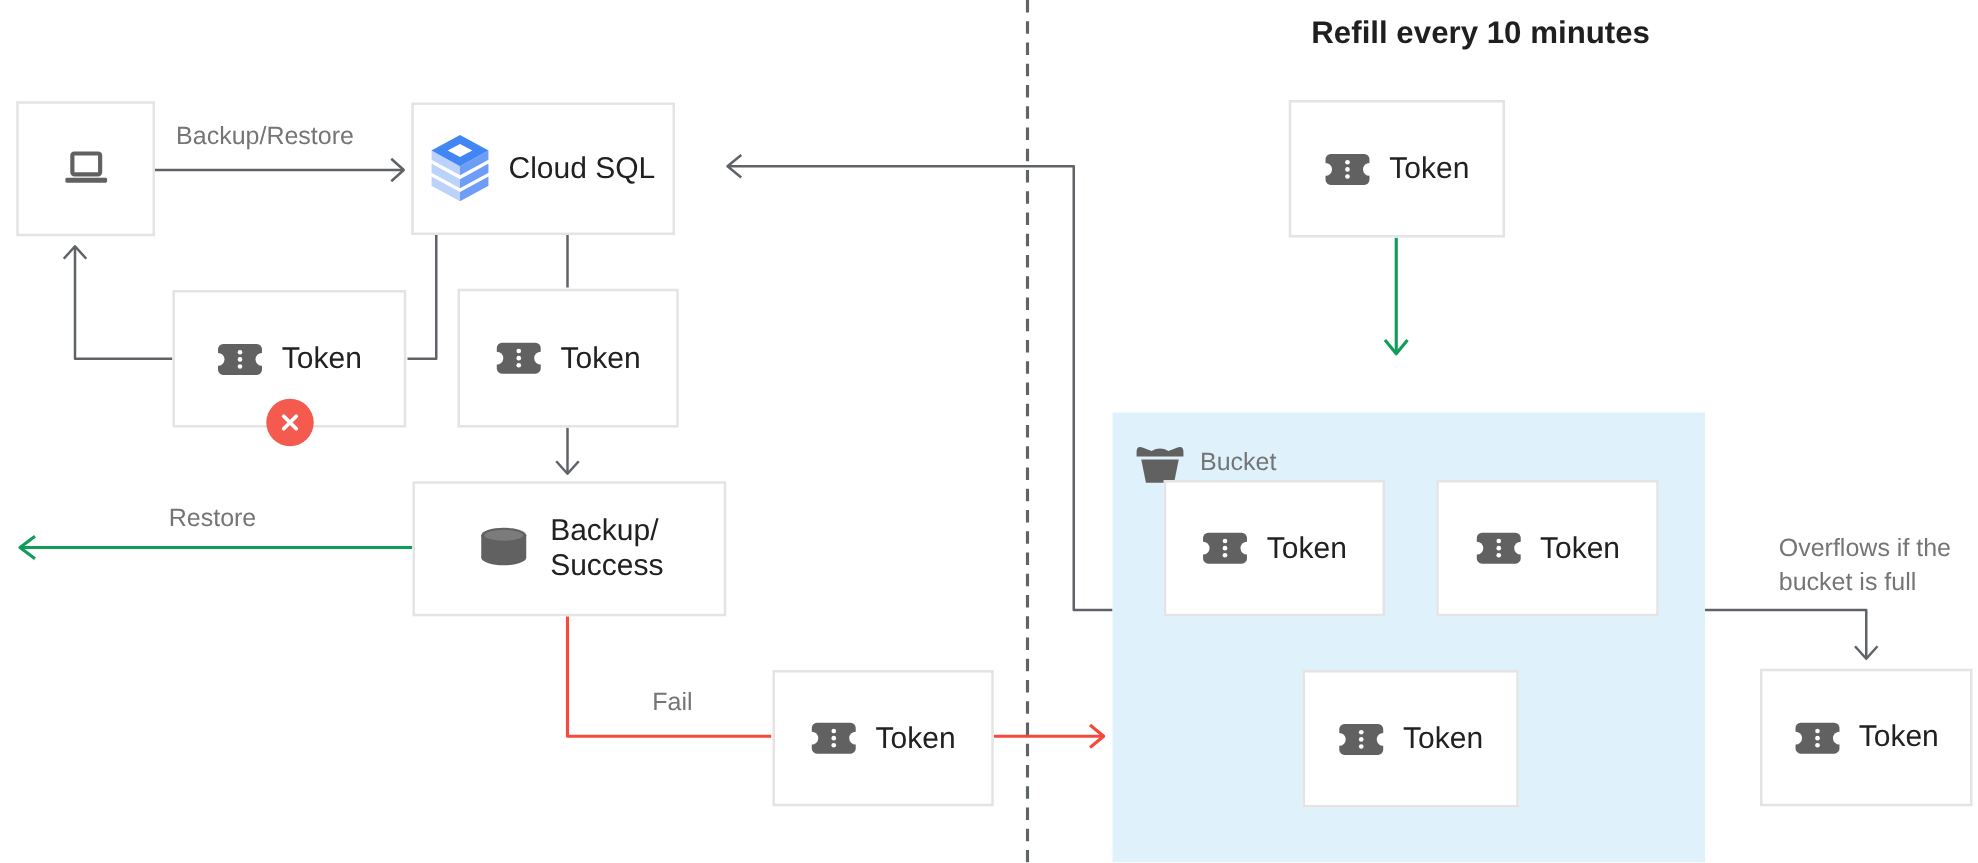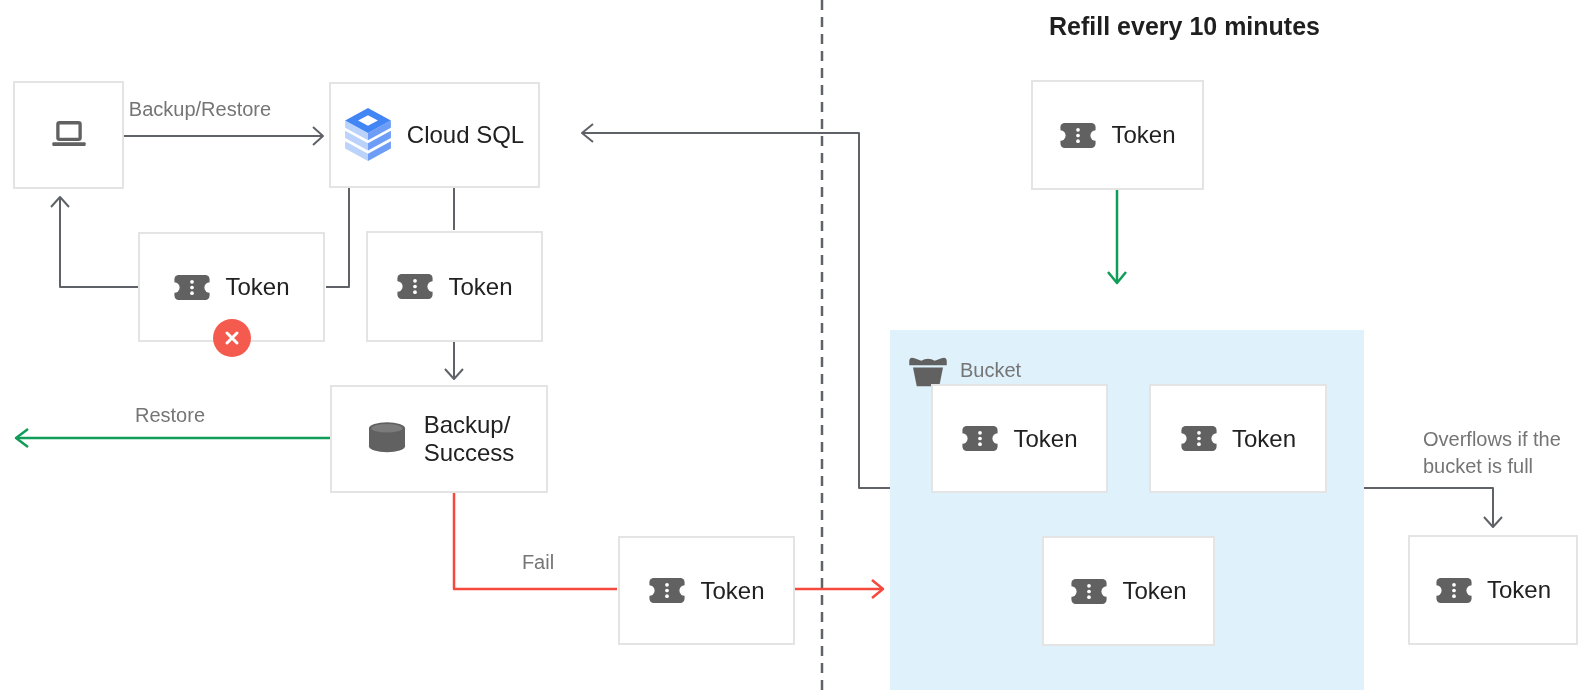--- a/index.html
+++ b/index.html
@@ -113,21 +113,21 @@
       <rect x="1" y="3" width="34" height="24" rx="4" fill="#616161"></rect>
       <circle cx="1" cy="15" r="5" fill="#ffffff"></circle>
         <circle cx="35" cy="15" r="5" fill="#ffffff"></circle>
       <circle cx="18" cy="9.5" r="1.8" fill="#ffffff"></circle>
         <circle cx="18" cy="15" r="1.8" fill="#ffffff"></circle>
         <circle cx="18" cy="20.5" r="1.8" fill="#ffffff"></circle>
     </svg>
     <span class="lbl">Token</span>
   </div>
 
-  <div class="node" style="left:330px;top:385px;width:218px;height:108px;">
+  <div class="node" style="left:330px;top:385px;width:251px;height:108px;">
     <svg width="46" height="36" viewBox="0 0 36 30">
       <rect x="3" y="6" width="30" height="15" fill="#616161"></rect>
       <ellipse cx="18" cy="21" rx="15" ry="5" fill="#616161"></ellipse>
       <ellipse cx="18" cy="6" rx="15" ry="5" fill="#616161"></ellipse>
       <ellipse cx="18" cy="6" rx="13" ry="3.6" fill="#7b7b7b"></ellipse>
     </svg>
     <span class="lbl two-line">
       <span style="display:block;">Backup/</span>
       <span style="display:block;">Success</span>
     </span>
@@ -196,21 +196,21 @@
       <rect x="1" y="3" width="34" height="24" rx="4" fill="#616161"></rect>
       <circle cx="1" cy="15" r="5" fill="#ffffff"></circle>
         <circle cx="35" cy="15" r="5" fill="#ffffff"></circle>
       <circle cx="18" cy="9.5" r="1.8" fill="#ffffff"></circle>
         <circle cx="18" cy="15" r="1.8" fill="#ffffff"></circle>
         <circle cx="18" cy="20.5" r="1.8" fill="#ffffff"></circle>
     </svg>
     <span class="lbl">Token</span>
   </div>
 
-  <div class="edge-label center" style="left:100px;top:98px;width:200px;">Backup/Restore</div>
+  <div class="edge-label center" style="left:112px;top:98px;width:200px;">Backup/Restore</div>
   <div class="edge-label center" style="left:90px;top:404px;width:160px;">Restore</div>
   <div class="edge-label center" style="left:488px;top:551px;width:100px;">Fail</div>
   <div class="edge-label" style="left:1423px;top:426px;line-height:27px;">
     <span style="display:block;">Overflows if the</span>
     <span style="display:block;">bucket is full</span>
   </div>
 
 </div>
 
 </body></html>

